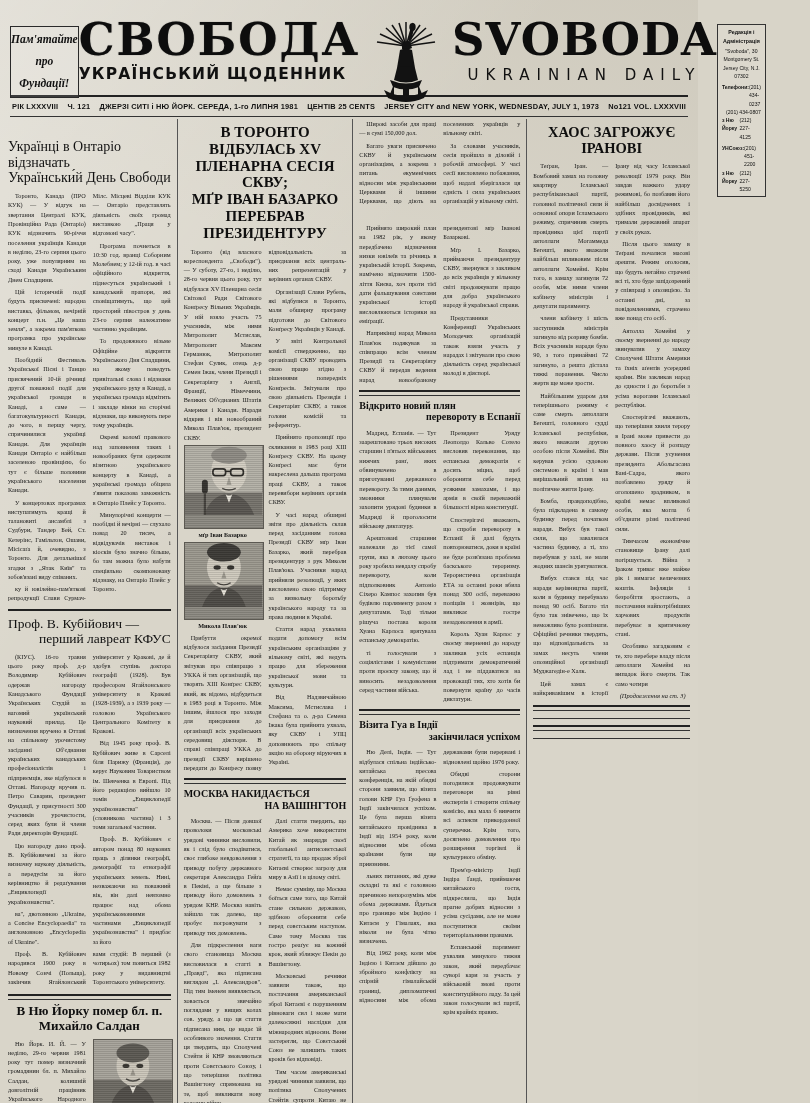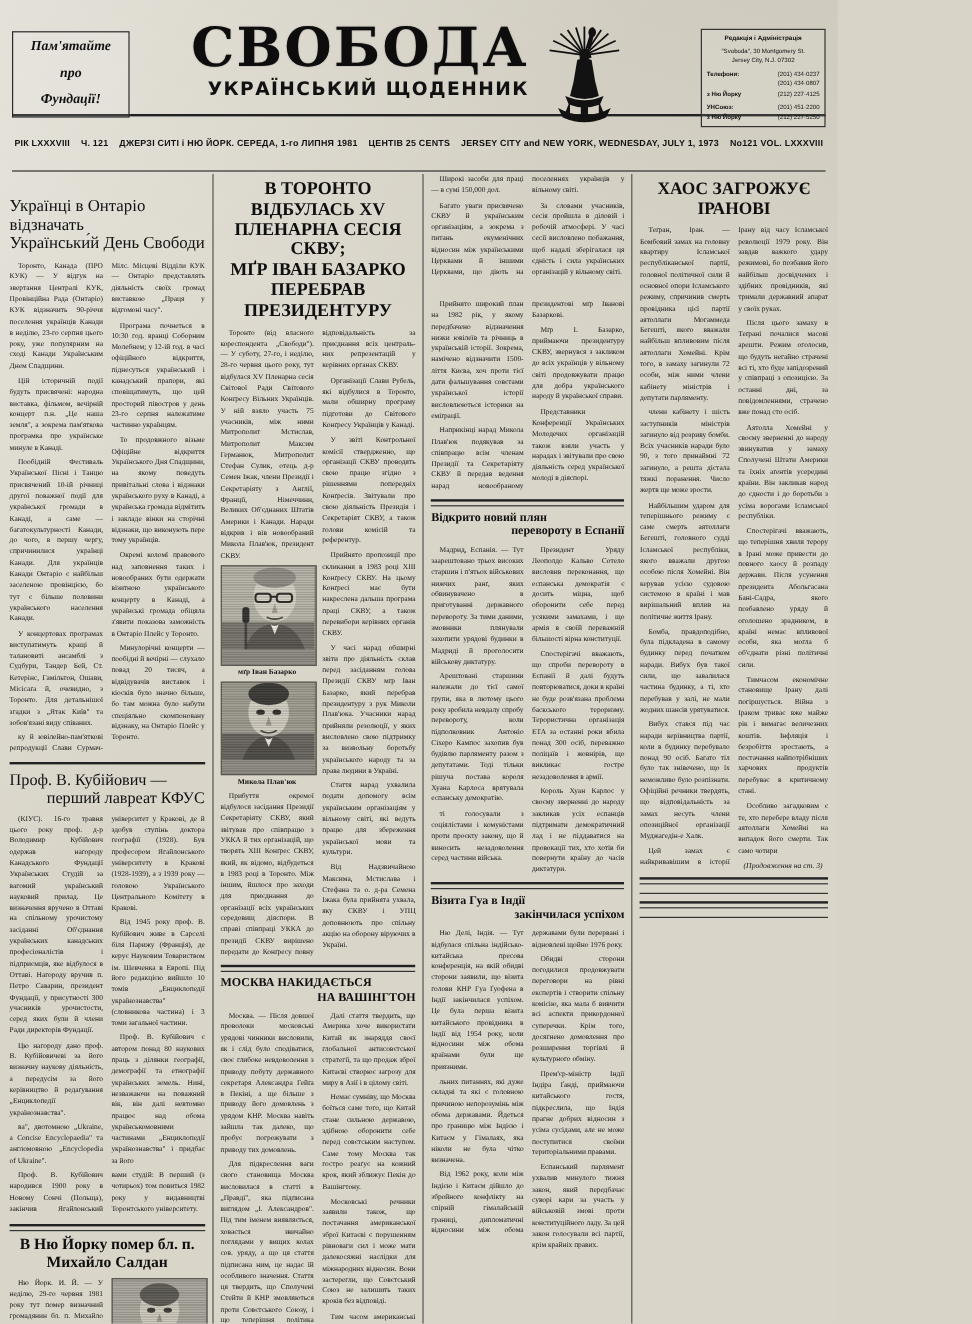--- a/index.html
+++ b/index.html
@@ -21,21 +21,21 @@
   }
   
   .masthead{display:flex;align-items:flex-start;padding:20px 2px 0 2px;height:92px;box-sizing:border-box;}
   .remember-box{
     width:96px;height:70px;border:1.5px solid #2a2a2a;margin-top:6px;
     display:flex;flex-direction:column;justify-content:center;align-items:center;
     font-family:"Liberation Serif",serif;font-style:italic;font-weight:bold;font-size:11.5px;
     line-height:1.9;color:#111;background:rgba(255,255,255,.12);
   }
   .title-wrap{flex:1;display:flex;align-items:flex-start;justify-content:center;position:relative;}
-  .t-left{text-align:right;margin-top:-2px;}
+  .t-left{text-align:left;margin-top:-2px;}
   .svoboda-cyr{
     font-family:"DejaVu Serif",serif;font-weight:bold;font-size:45px;letter-spacing:2px;
     line-height:.98;color:#0d0d0d;white-space:nowrap;
     text-shadow:0 0 1px rgba(0,0,0,.5);
   }
   .sub-cyr{
     font-family:"DejaVu Sans",sans-serif;font-weight:bold;font-size:15.5px;letter-spacing:1.2px;
     margin-top:3px;color:#111;white-space:nowrap;
   }
   .emblem{width:84px;height:82px;margin:0 4px;position:relative;flex:0 0 auto;}
@@ -58,21 +58,21 @@
   .cb-row{display:flex;justify-content:space-between;}
   .cb-row .lbl{font-weight:bold;}
   .cb-row .num{font-variant-numeric:tabular-nums;}
   .cb-sep{height:3px;}
   
   .rule-thick{border-top:2.2px solid #222;margin:3px 2px 0 2px;}
   .rule-thin{border-top:.8px solid #333;margin:0 2px;}
   .dateline{
     display:flex;align-items:center;justify-content:space-between;
     font-family:"Liberation Sans",sans-serif;font-size:7.4px;font-weight:bold;
-    padding:18px 4px;letter-spacing:.2px;color:#111;
+    padding:5px 4px;letter-spacing:.2px;color:#111;
   }
   .dateline span{white-space:nowrap;}
   
   .content{display:flex;padding-top:2px;}
   .col{box-sizing:border-box;}
   .c1{width:198px;padding-right:6px;border-right:.8px solid #555;}
   .c2{width:204px;padding:0 6px;border-right:.8px solid #555;}
   .c3{width:202px;padding:0 6px;border-right:.8px solid #555;}
   .c4{width:190px;padding-left:6px;}
   h1.hl{
@@ -181,20 +181,24 @@
             <path d="M26 60 q16 7 32 0 l-3 7 q-13 5-26 0 z"></path>
             <rect x="39" y="66" width="6" height="12"></rect>
             <path d="M30 64 l-4 10 4 2 z"></path>
             <path d="M54 64 l4 10 -4 2 z"></path>
             <path d="M20 70 q22 12 44 0 l-4 8 q-18 8-36 0 z"></path>
             <rect x="33" y="78" width="18" height="3"></rect>
           </g>
         </svg>
       </div>
 
+      <div class="t-right">
+        <div class="svoboda-lat">SVOBODA</div>
+        <div class="sub-lat">UKRAINIAN DAILY</div>
+      </div>
     </div>
 
     <div class="contact-box">
       <div class="cb-title">Редакція і Адміністрація</div>
       <div class="cb-addr">"Svoboda", 30 Montgomery St.</div>
       <div class="cb-addr">Jersey City, N.J. 07302</div>
       <div class="cb-sep"></div>
       <div class="cb-row">
         <span class="lbl">Телефони:</span>
         <span class="num">(201) 434-0237</span>

